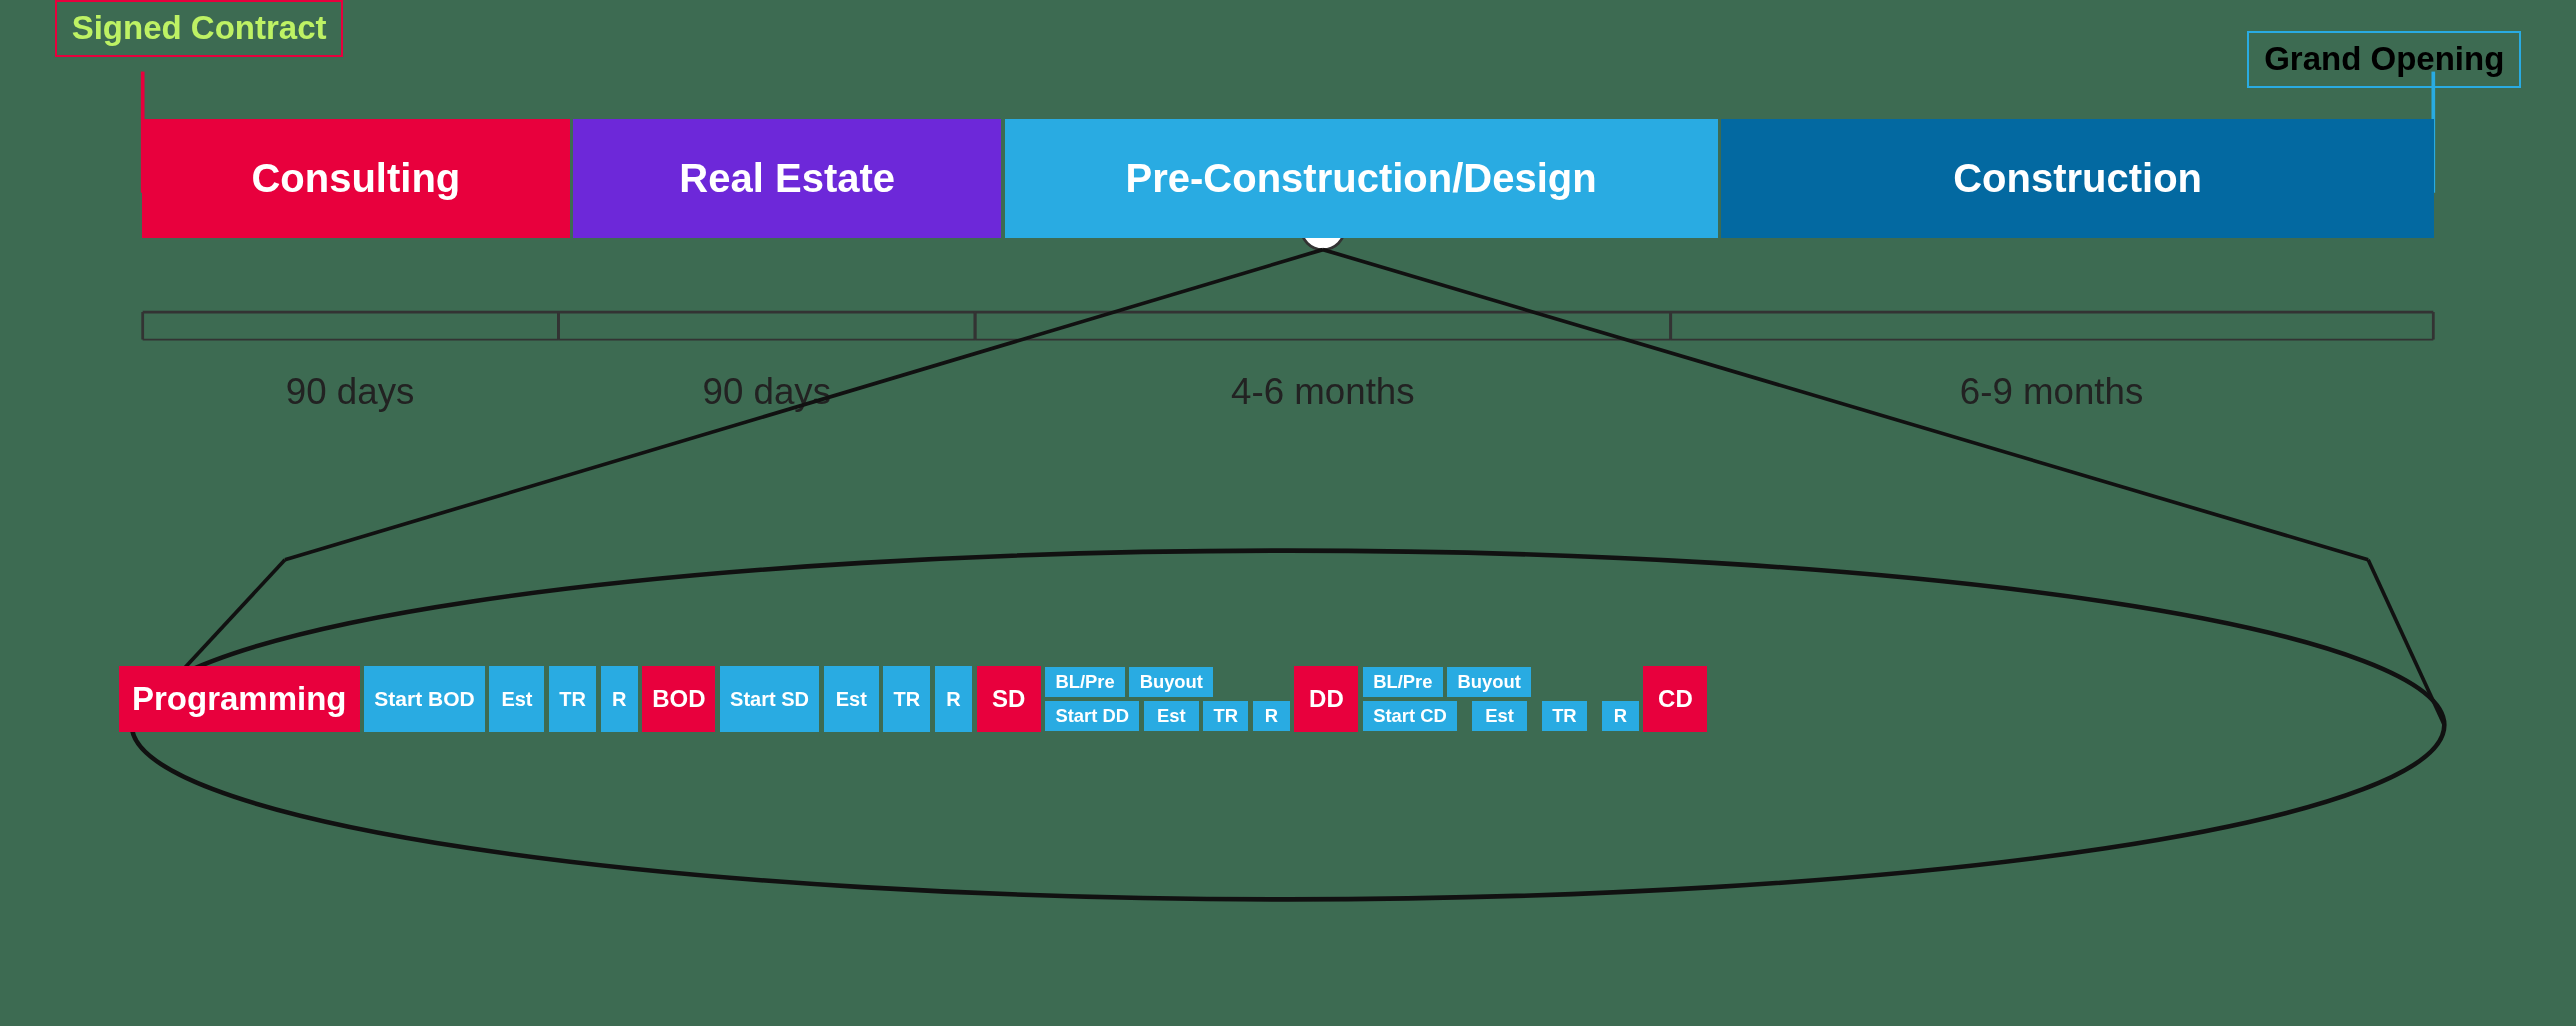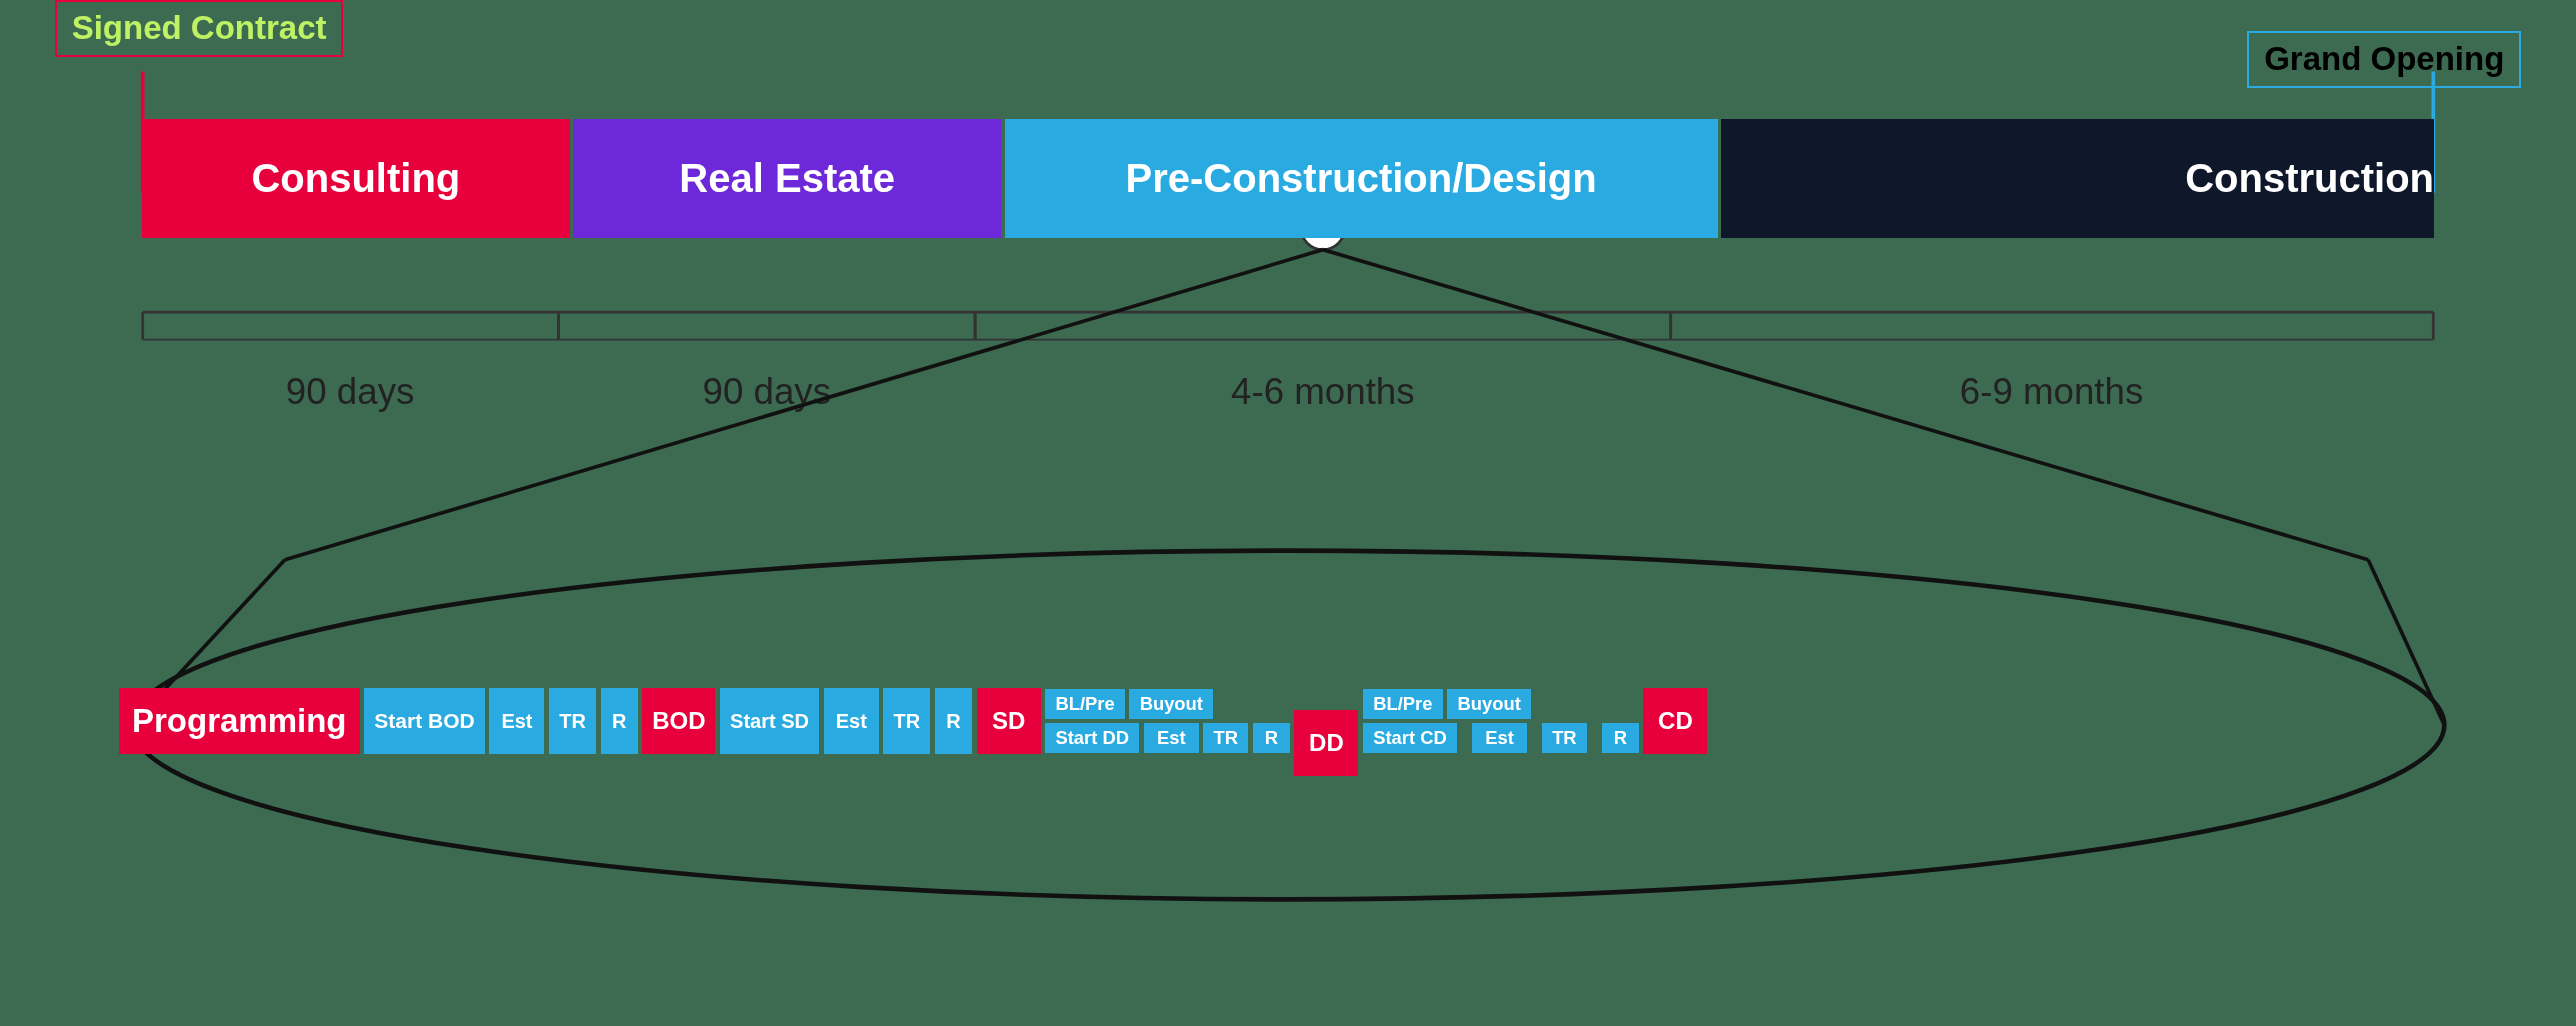--- a/index.html
+++ b/index.html
@@ -70,23 +70,22 @@
     }
 
     .phase-preconstruction {
       background: #29abe2;
       flex: 2.5;
       margin-right: 3.7px;
       position: relative;
     }
 
     .phase-construction {
-      background: #0f172a;
+      background: #0369a1;
       flex: 2.5;
-      justify-content: flex-end;
     }
 
     
     .main-svg {
       position: absolute;
       top: 0;
       left: 0;
       width: 2576px;
       height: 1026px;
       pointer-events: none;
@@ -241,21 +240,21 @@
         </div>
         <div class="detail-box detail-blue-light" style="font-size:18.4px; height:30px; min-width:41px;">
           <span>TR</span>
         </div>
         <div class="detail-box detail-blue-light" style="font-size:18.4px; height:30px; min-width:37px;">
           <span>R</span>
         </div>
       </div>
     </div>
 
-    <div class="detail-box detail-red" style="min-width:64px;margin-top:44px;">
+    <div class="detail-box detail-red" style="min-width:64px;">
       <span>DD</span>
     </div>
 
     <div style="display:flex; flex-direction:column; gap:3.7px;">
       <div style="display:flex; gap:4.6px;">
         <div class="detail-box detail-blue-light" style="font-size:18.4px; height:30px; min-width:73px;">
           <span>BL/Pre</span>
         </div>
         <div class="detail-box detail-blue-light" style="font-size:18.4px; height:30px; min-width:83px;">
           <span>Buyout</span>

